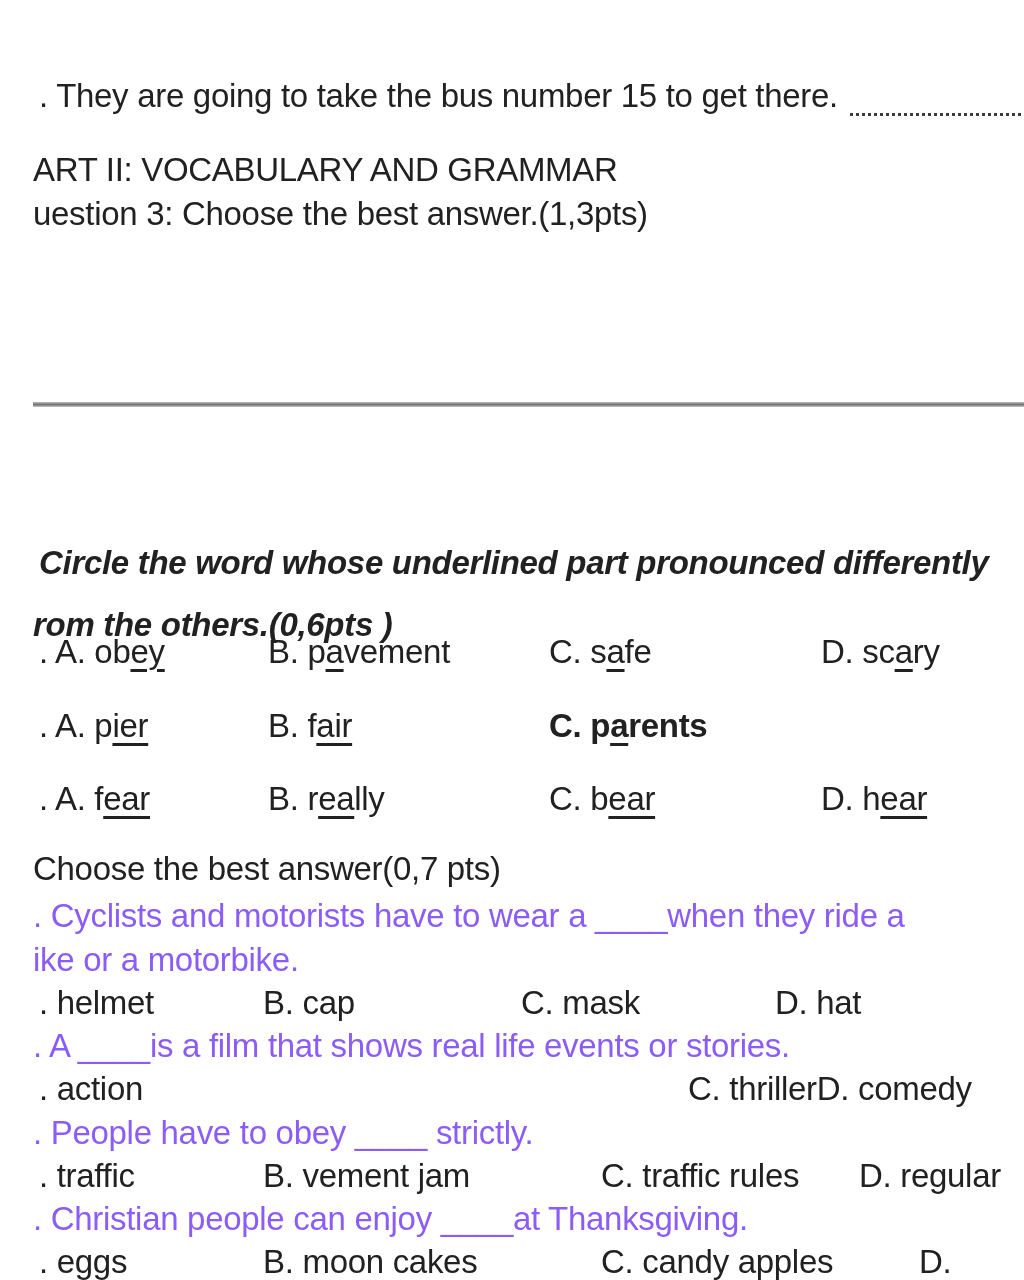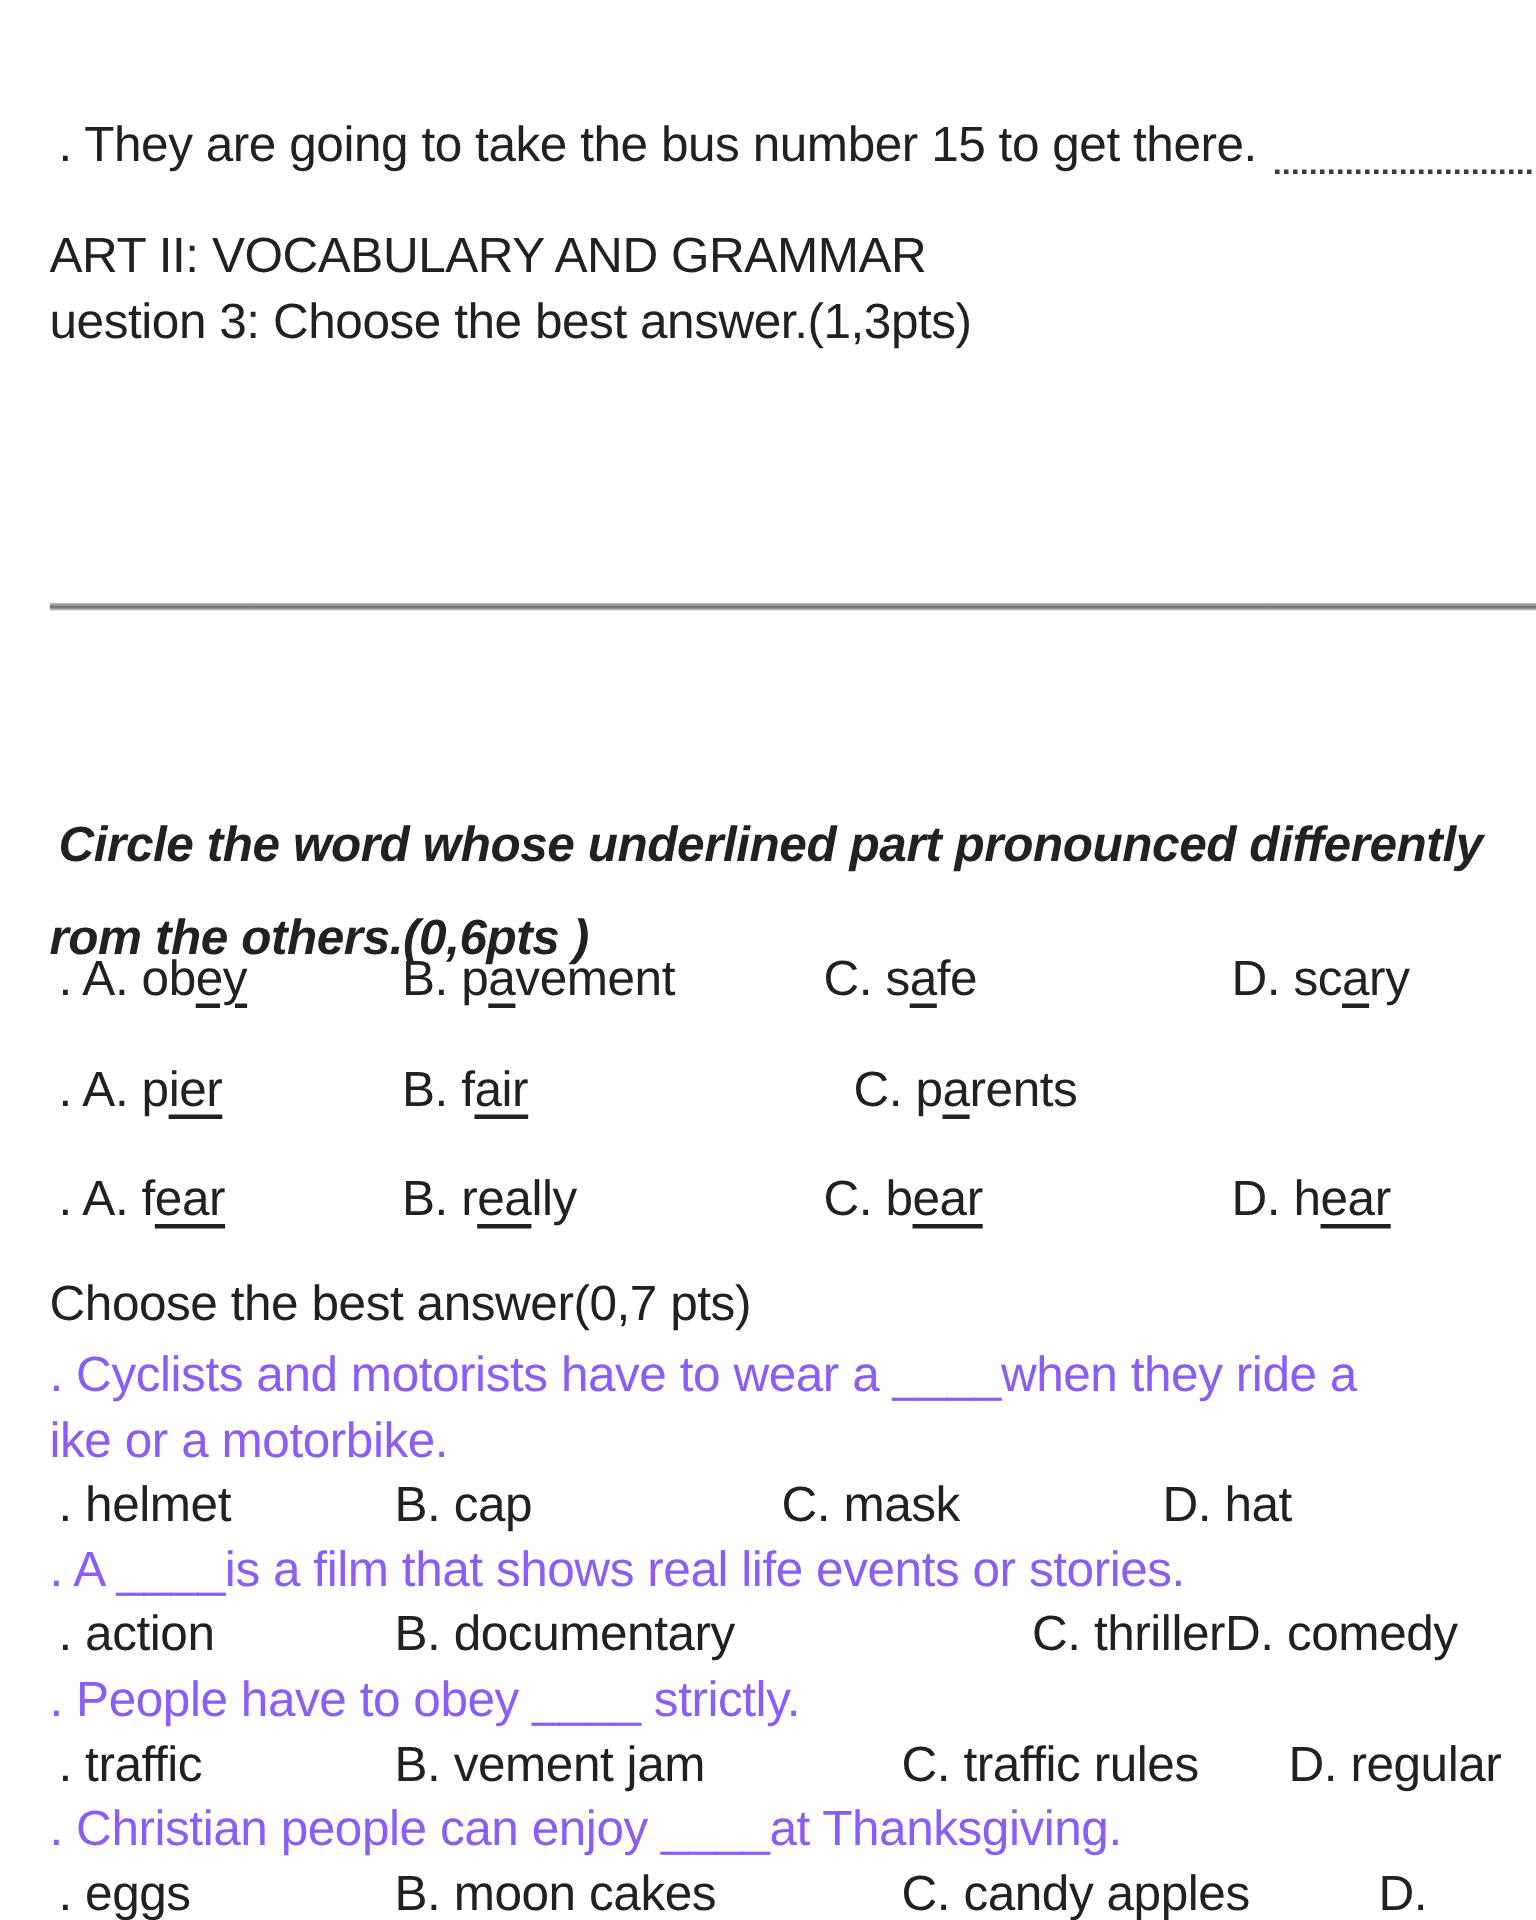--- a/index.html
+++ b/index.html
@@ -66,21 +66,21 @@
 
   <div class="opt-row" style="top:632px">
       <span class="opt" style="left: 6px;">. A. ob<span class="u">ey</span></span>
       <span class="opt" style="left: 235px;">B. p<span class="u">a</span>vement</span>
       <span class="opt" style="left: 516px;">C. s<span class="u">a</span>fe</span>
       <span class="opt" style="left: 788px;">D. sc<span class="u">a</span>ry</span>
     </div>
   <div class="opt-row" style="top:706px">
       <span class="opt" style="left: 6px;">. A. p<span class="u">ier</span></span>
       <span class="opt" style="left: 235px;">B. f<span class="u">air</span></span>
-      <span class="opt" style="left: 536px;">C. p<span class="u">a</span>rents</span>
+      <span class="opt" style="left: 516px; font-weight: bold;">C. p<span class="u">a</span>rents</span>
     </div>
   <div class="opt-row" style="top:779px">
       <span class="opt" style="left: 6px;">. A. f<span class="u">ear</span></span>
       <span class="opt" style="left: 235px;">B. r<span class="u">ea</span>lly</span>
       <span class="opt" style="left: 516px;">C. b<span class="u">ear</span></span>
       <span class="opt" style="left: 788px;">D. h<span class="u">ear</span></span>
     </div>
 
   <div class="line edge bold" style="top:849px">Choose the best answer(0,7 pts)</div>
 
@@ -89,21 +89,20 @@
   <div class="opt-row" style="top:983px">
       <span class="opt" style="left: 6px;">. helmet</span>
       <span class="opt" style="left: 230px;">B. cap</span>
       <span class="opt" style="left: 488px;">C. mask</span>
       <span class="opt" style="left: 742px;">D. hat</span>
     </div>
 
   <div class="line edge red" style="top:1026px">. A ____is a film that shows real life events or stories.</div>
   <div class="opt-row" style="top:1069px">
       <span class="opt" style="left: 6px;">. action</span>
-      <span class="opt" style="left: 230px;">B. documentary</span>
       <span class="opt" style="left: 655px;">C. thrillerD. comedy</span>
     </div>
 
   <div class="line edge red" style="top:1113px">. People have to obey ____ strictly.</div>
   <div class="opt-row" style="top:1156px">
       <span class="opt" style="left: 6px;">. traffic</span>
       <span class="opt" style="left: 230px;">B. vement jam</span>
       <span class="opt" style="left: 568px;">C. traffic rules</span>
       <span class="opt" style="left: 826px;">D. regular</span>
     </div>

